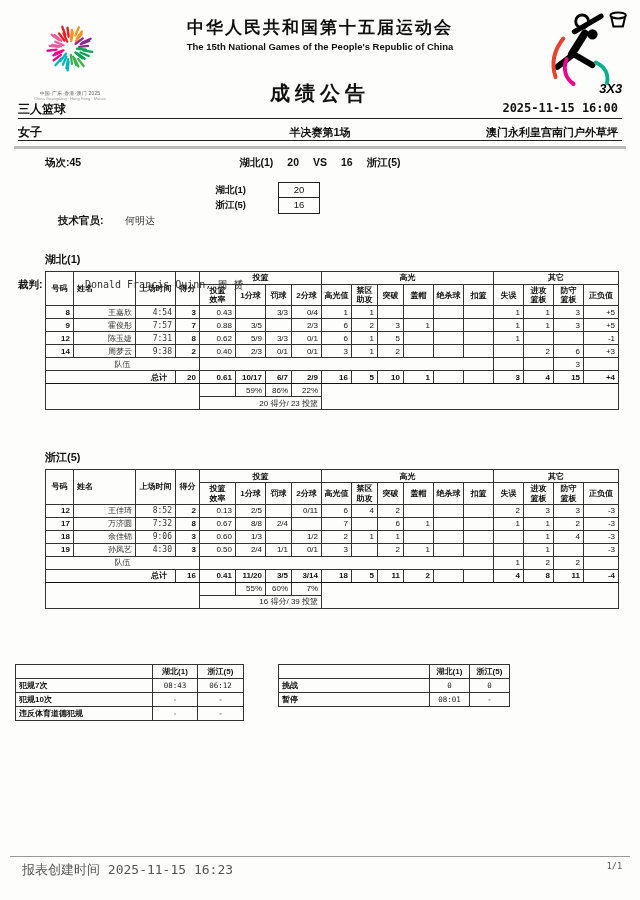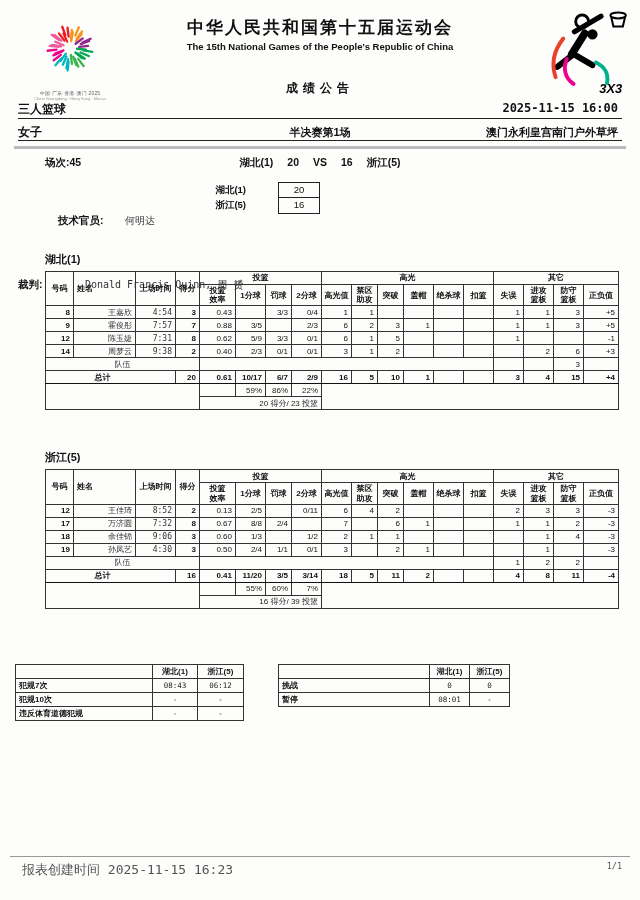--- a/index.html
+++ b/index.html
@@ -7,21 +7,21 @@
   #page {
     position:relative; width:640px; height:900px; background:#fdfdfc;
     font-family:"Liberation Sans", sans-serif; color:#111; overflow:hidden;
     margin:0 auto;
   }
   .abs { position:absolute; }
 
   
   .title-cn { top:16px; left:0; width:100%; text-align:center; font-size:17px; font-weight:bold; letter-spacing:2px; }
   .title-en { top:41px; left:0; width:100%; text-align:center; font-size:9.5px; font-weight:bold; }
-  .bulletin  { top:80px; left:0; width:100%; text-align:center; font-size:12px; font-weight:bold; letter-spacing:5px; }
+  .bulletin  { top:80px; left:0; width:100%; text-align:center; font-size:20px; font-weight:bold; letter-spacing:5px; }
   .emblem { left:18px; top:12px; width:104px; text-align:center; }
   .emblem-caption { font-size:5px; color:#666; letter-spacing:.2px; white-space:nowrap; }
   .emblem-caption-en { font-size:4px; color:#999; white-space:nowrap; }
   .logo3x3 { left:545px; top:6px; width:88px; height:96px; }
 
   .sport    { left:18px;  top:101px; font-size:12px; font-weight:bold; }
   .datetime { right:22px; top:101px; font-size:12px; font-weight:bold; font-family:"DejaVu Sans Mono", monospace; }
   .rule1 { left:18px; right:18px; top:118px; border-top:1.5px solid #222; }
   .gender { left:18px;  top:124px; font-size:12px; font-weight:bold; }
   .phase  { left:0; width:100%; text-align:center; top:125px; font-size:11px; font-weight:bold; }
@@ -50,21 +50,21 @@
   table.stats { border-collapse:collapse; table-layout:fixed; width:573px; border:1.5px solid #111; }
   table.stats th, table.stats td { border:1px solid #333; font-size:8px; height:13px; overflow:hidden; }
   table.stats th { text-align:center; font-weight:bold; white-space:pre-line; line-height:1.15; padding:1px 0; }
   table.stats td { text-align:right; padding-right:3px; }
   td.c-no   { text-align:center; font-weight:bold; padding-right:0; }
   td.c-name { text-align:left; padding-left:3px; color:#333; }
   td.c-time { color:#333; font-family:"DejaVu Sans Mono", monospace; font-size:7.5px; }
   td.c-pts  { font-weight:bold; }
   tr.team-row td.trlabel { text-align:center; padding-right:0; color:#333; }
   tr.total-row td { font-weight:bold; border-top:1.5px solid #111; border-bottom:1.5px solid #111; }
-  tr.total-row td.trlabel { text-align:center; padding-right:16px; }
+  tr.total-row td.trlabel { padding-right:8px; }
   tr.pct-row td, tr.sum-row td { color:#222; }
   td.summary { text-align:center; padding-right:0; color:#444; }
 
   
   .mini { border-collapse:collapse; table-layout:fixed; border:1.5px solid #111; position:absolute; }
   .mini th, .mini td { border:1px solid #333; font-size:8px; height:14px; }
   .mini th { font-weight:bold; text-align:center; }
   .mini td.mlabel { font-weight:bold; text-align:left; padding-left:3px; }
   .mini td.mval { text-align:center; font-family:"DejaVu Sans Mono", monospace; font-size:7.5px; color:#222; }
   #fouls-table { left:15px; top:664px; width:228px; }

